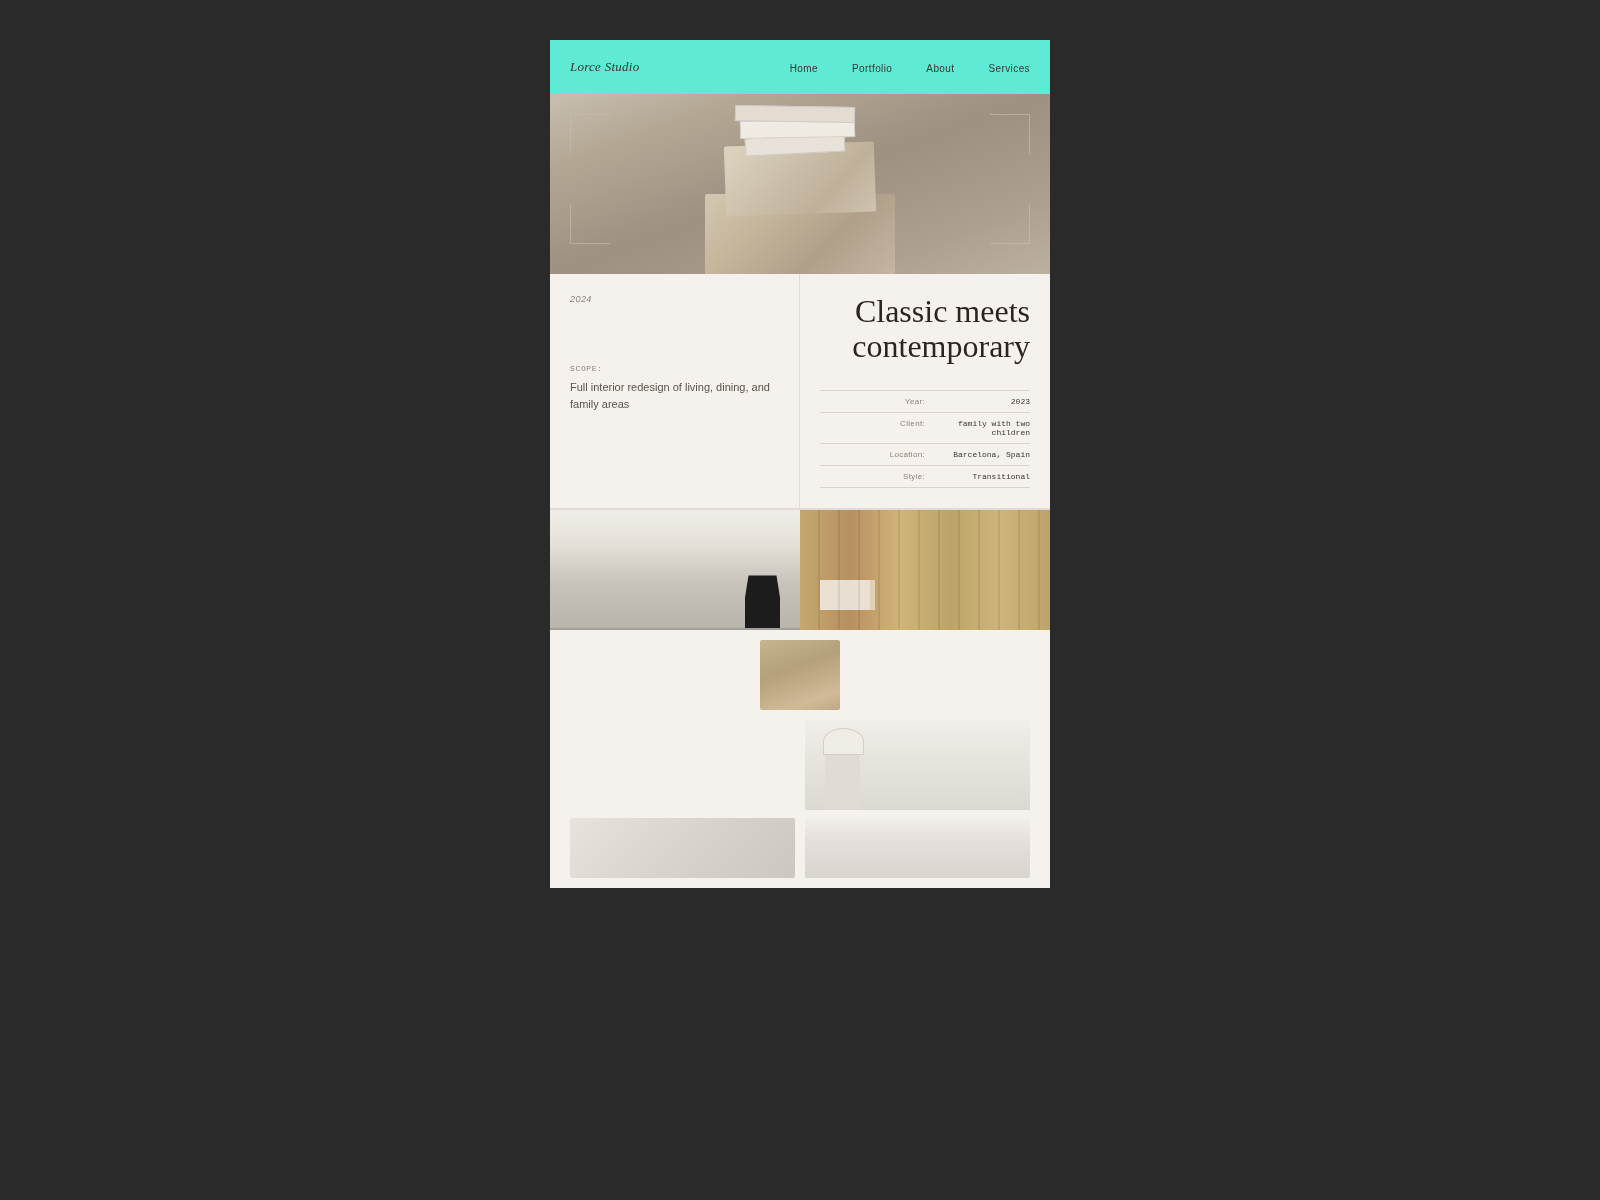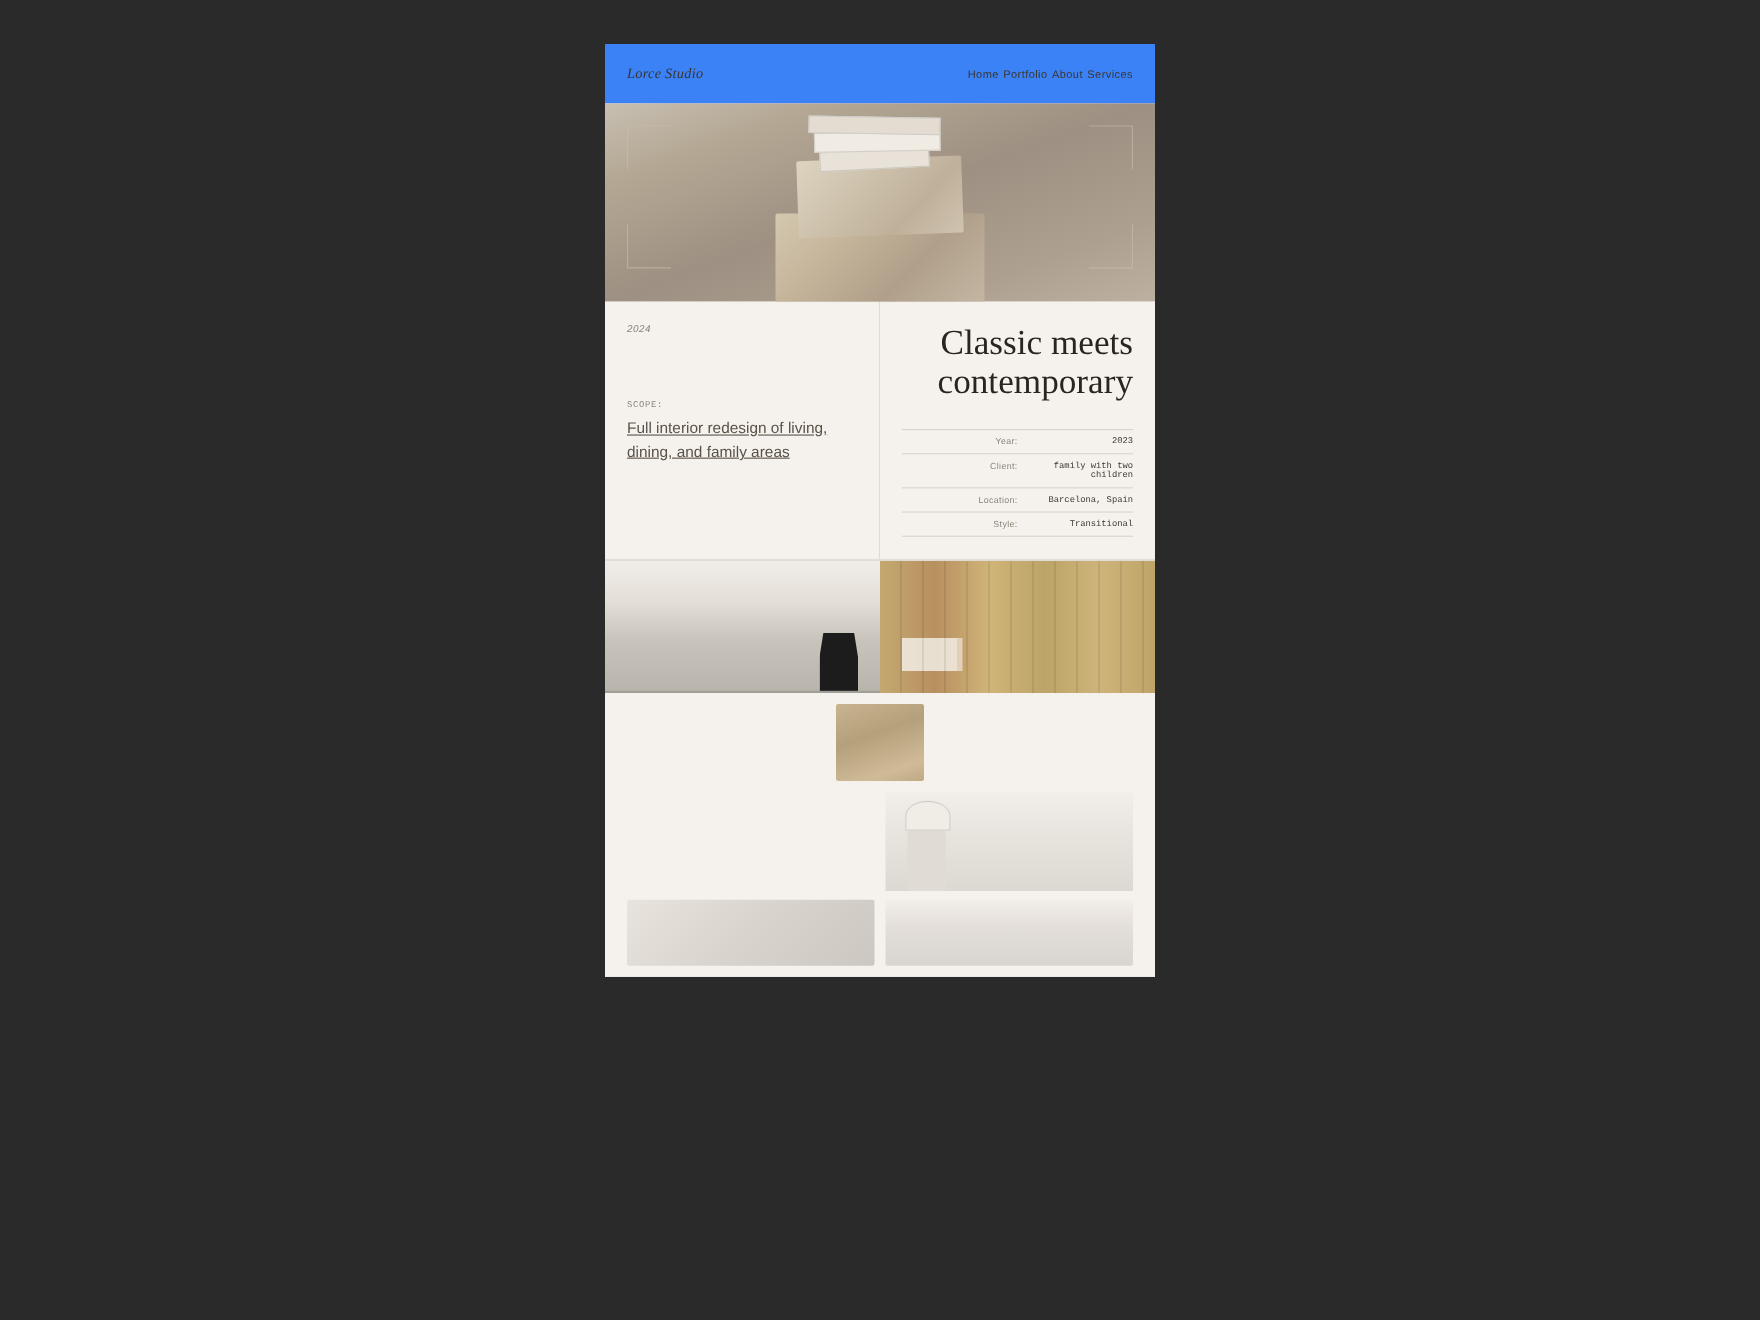--- a/index.html
+++ b/index.html
@@ -19,34 +19,34 @@
       position: relative;
       margin: 40px auto;
     }
 
     
     .nav {
       display: flex;
       justify-content: space-between;
       align-items: center;
       padding: 18px 20px;
-      background-color: #3b82f6;
+      background-color: #5eead4;
       border-bottom: none;
     }
 
     .nav-logo {
       font-size: 13px;
       color: #3a3530;
       font-style: italic;
       letter-spacing: 0.02em;
     }
 
     .nav-links {
       display: flex;
-      gap: 4px;
+      gap: 34px;
       list-style: none;
       align-items: center;
     }
 
     .nav-links li a {
       text-decoration: none;
       font-size: 10px;
       color: #3a3530;
       font-family: 'Arial', sans-serif;
       letter-spacing: 0.04em;
@@ -91,24 +91,23 @@
       font-family: Liberation Mono, monospace;
       font-size: 8px;
       color: #8a8278;
       letter-spacing: 0.08em;
       text-transform: uppercase;
       margin-bottom: 6px;
     }
 
     .scope-text {
       font-family: 'Arial', sans-serif;
-      font-size: 14px;
+      font-size: 11px;
       color: #5a5248;
       line-height: 1.5;
-      text-decoration: underline;
     }
 
     .right-panel {
       padding: 20px;
       text-align: right;
     }
 
     .main-title {
       font-size: 32px;
       font-weight: 400;

